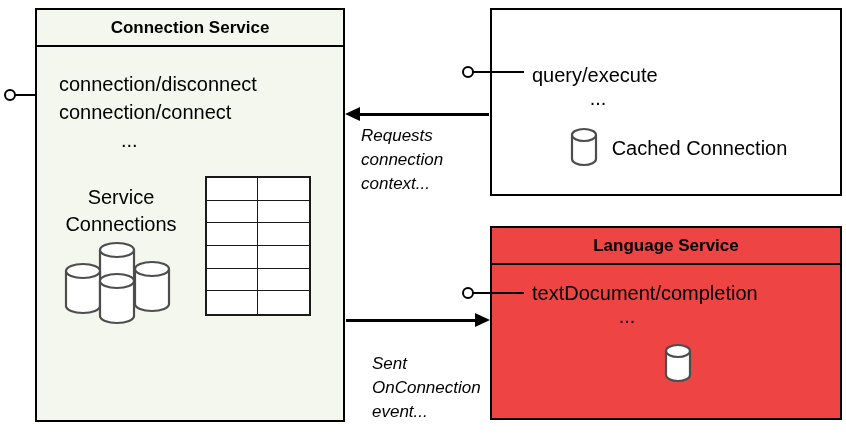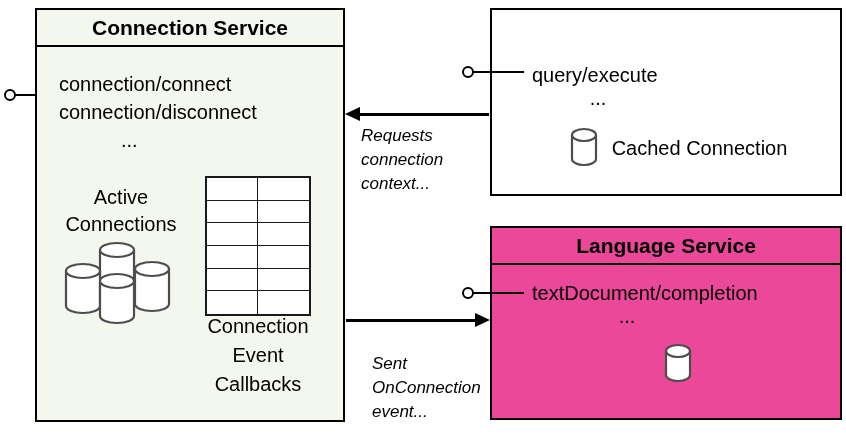--- a/index.html
+++ b/index.html
@@ -5,21 +5,21 @@
   * { margin: 0; padding: 0; box-sizing: border-box; }
   body { background: #ffffff; }
   .canvas {
     position: relative; width: 846px; height: 436px; background: #ffffff;
     font-family: "Liberation Sans", sans-serif; color: #000; overflow: hidden;
   }
   .svc-box { position: absolute; border: 2px solid #000; }
   .svc-header {
     position: absolute; left: 0; right: 0; top: 0; height: 37px;
     border-bottom: 2px solid #000; display: flex; align-items: center;
-    justify-content: center; font-weight: bold; font-size: 21px;
+    justify-content: center; font-weight: bold; font-size: 17px;
   }
   .abs { position: absolute; }
   .body-text { font-size: 20px; }
   .hline { position: absolute; background: #000; height: 2.5px; }
   .iface-circle {
     position: absolute; width: 12px; height: 12px; border: 2px solid #000;
     border-radius: 50%; background: #fff;
   }
   .arrow-label {
     position: absolute; font-style: italic; font-size: 17px;
@@ -49,26 +49,26 @@
 </style>
 </head>
 <body>
 
 <div class="canvas">
 
   <div class="svc-box" style="left:35px; top:8px; width:310px; height:414px; background:#f4f7ee;">
     <div class="svc-header">Connection Service</div>
 
     <div class="abs body-text" style="left:22px; top:60px; line-height:28px;">
+      <div>connection/disconnect</div>
       <div>connection/connect</div>
-      <div>connection/disconnect</div>
       <div style="padding-left:62px;">...</div>
     </div>
 
-    <div class="abs body-text" style="left:8px; top:174px; width:152px; text-align:center; line-height:27px;">Active Connections</div>
+    <div class="abs body-text" style="left:8px; top:174px; width:152px; text-align:center; line-height:27px;">Service Connections</div>
 
     <svg class="abs" style="left:18px; top:230px;" width="126" height="90" viewBox="0 0 126 90">
 
       <path d="M45 10 L45 44 A17 7 0 0 0 79 44 L79 10" fill="#fff" stroke="#4d4d4d" stroke-width="2.2"></path>
       <ellipse cx="62" cy="10" rx="17" ry="7" fill="#fff" stroke="#4d4d4d" stroke-width="2.2"></ellipse>
 
       <path d="M11 31 L11 66 A17 7 0 0 0 45 66 L45 31" fill="#fff" stroke="#4d4d4d" stroke-width="2.2"></path>
       <ellipse cx="28" cy="31" rx="17" ry="7" fill="#fff" stroke="#4d4d4d" stroke-width="2.2"></ellipse>
 
       <path d="M80 29 L80 64 A17 7 0 0 0 114 64 L114 29" fill="#fff" stroke="#4d4d4d" stroke-width="2.2"></path>
@@ -86,38 +86,37 @@
       <div class="cell"></div>
       <div class="cell"></div>
       <div class="cell"></div>
       <div class="cell"></div>
       <div class="cell"></div>
       <div class="cell"></div>
       <div class="cell"></div>
       <div class="cell"></div>
     </div>
 
-    <div class="abs body-text" style="left:150px; top:302px; width:142px; text-align:center; line-height:29px;">Connection Event Callbacks</div>
   </div>
 
   <div class="svc-box" style="left:490px; top:8px; width:352px; height:188px; background:#fff;">
 
     <div class="abs body-text" style="left:40px; top:54px;">query/execute</div>
     <div class="abs body-text" style="left:40px; top:77px; width:132px; text-align:center;">...</div>
 
     <div class="conn-row" style="top:116px;">
       <svg width="32" height="44" viewBox="0 0 32 44">
         <path d="M4 9 L4 33 A12 6 0 0 0 28 33 L28 9" fill="#fff" stroke="#4d4d4d" stroke-width="2.2"></path>
         <ellipse cx="16" cy="9" rx="12" ry="6" fill="#fff" stroke="#4d4d4d" stroke-width="2.2"></ellipse>
       </svg>
       <div class="body-text">Cached Connection</div>
     </div>
   </div>
 
-  <div class="svc-box" style="left:490px; top:226px; width:352px; height:194px; background:#ec4899;">
+  <div class="svc-box" style="left:490px; top:226px; width:352px; height:194px; background:#ef4444;">
     <div class="svc-header">Language Service</div>
 
     <div class="abs body-text" style="left:40px; top:54px;">textDocument/completion</div>
     <div class="abs body-text" style="left:40px; top:77px; width:190px; text-align:center;">...</div>
 
     <div class="conn-row" style="top:114px;">
       <svg width="32" height="44" viewBox="0 0 32 44">
         <path d="M4 9 L4 33 A12 6 0 0 0 28 33 L28 9" fill="#fff" stroke="#4d4d4d" stroke-width="2.2"></path>
         <ellipse cx="16" cy="9" rx="12" ry="6" fill="#fff" stroke="#4d4d4d" stroke-width="2.2"></ellipse>
       </svg>

